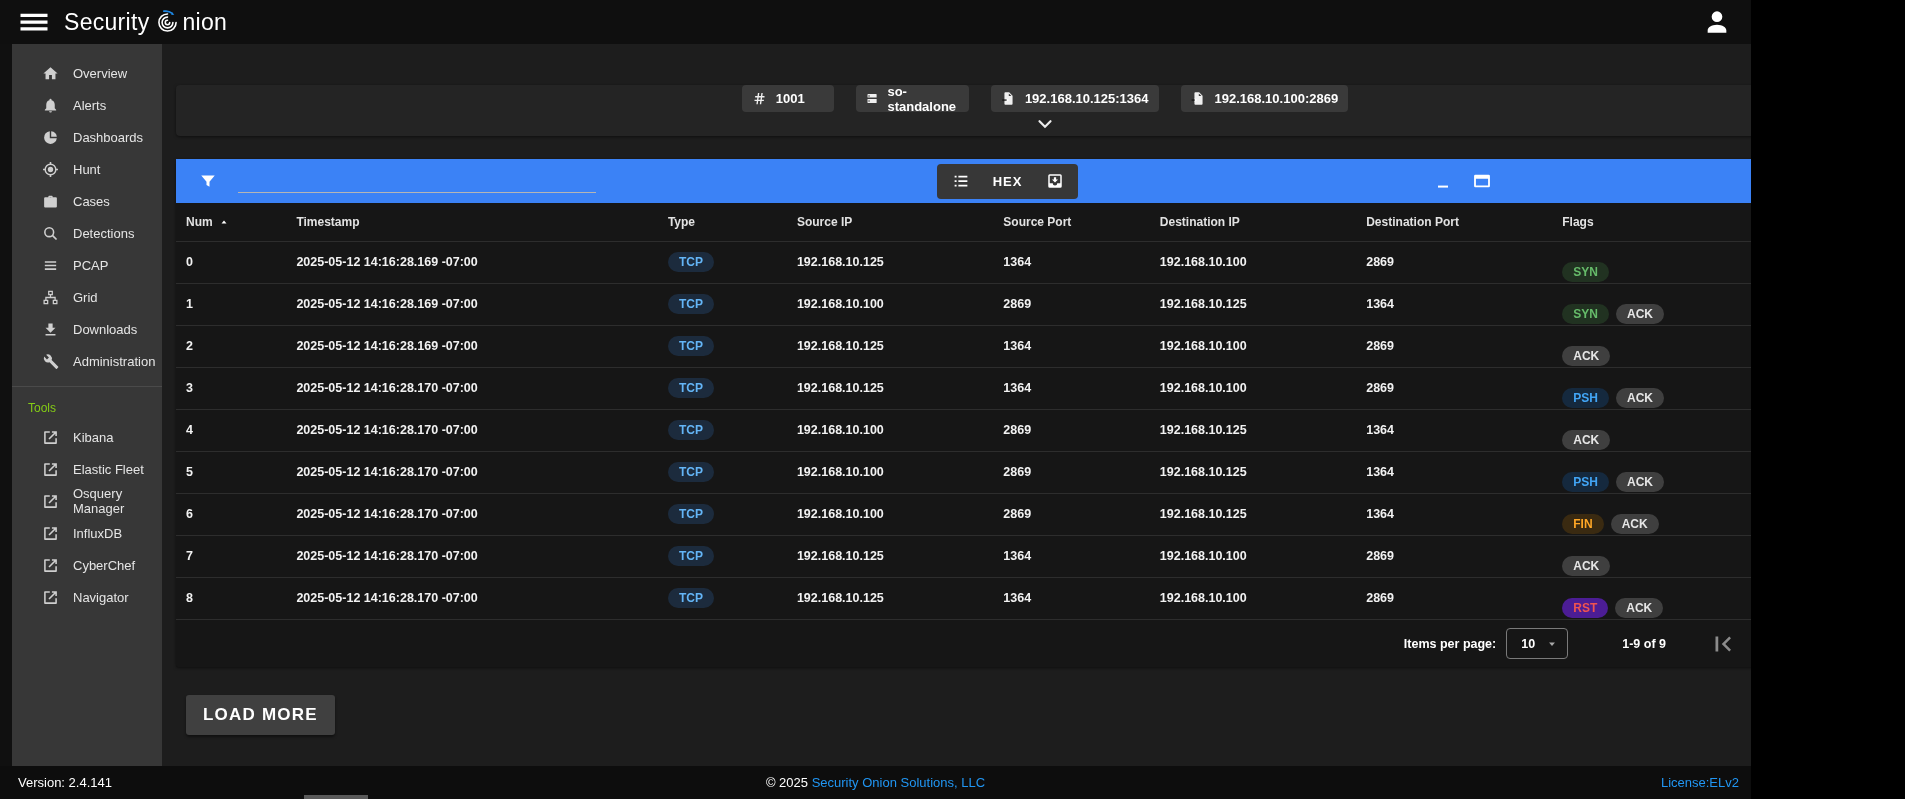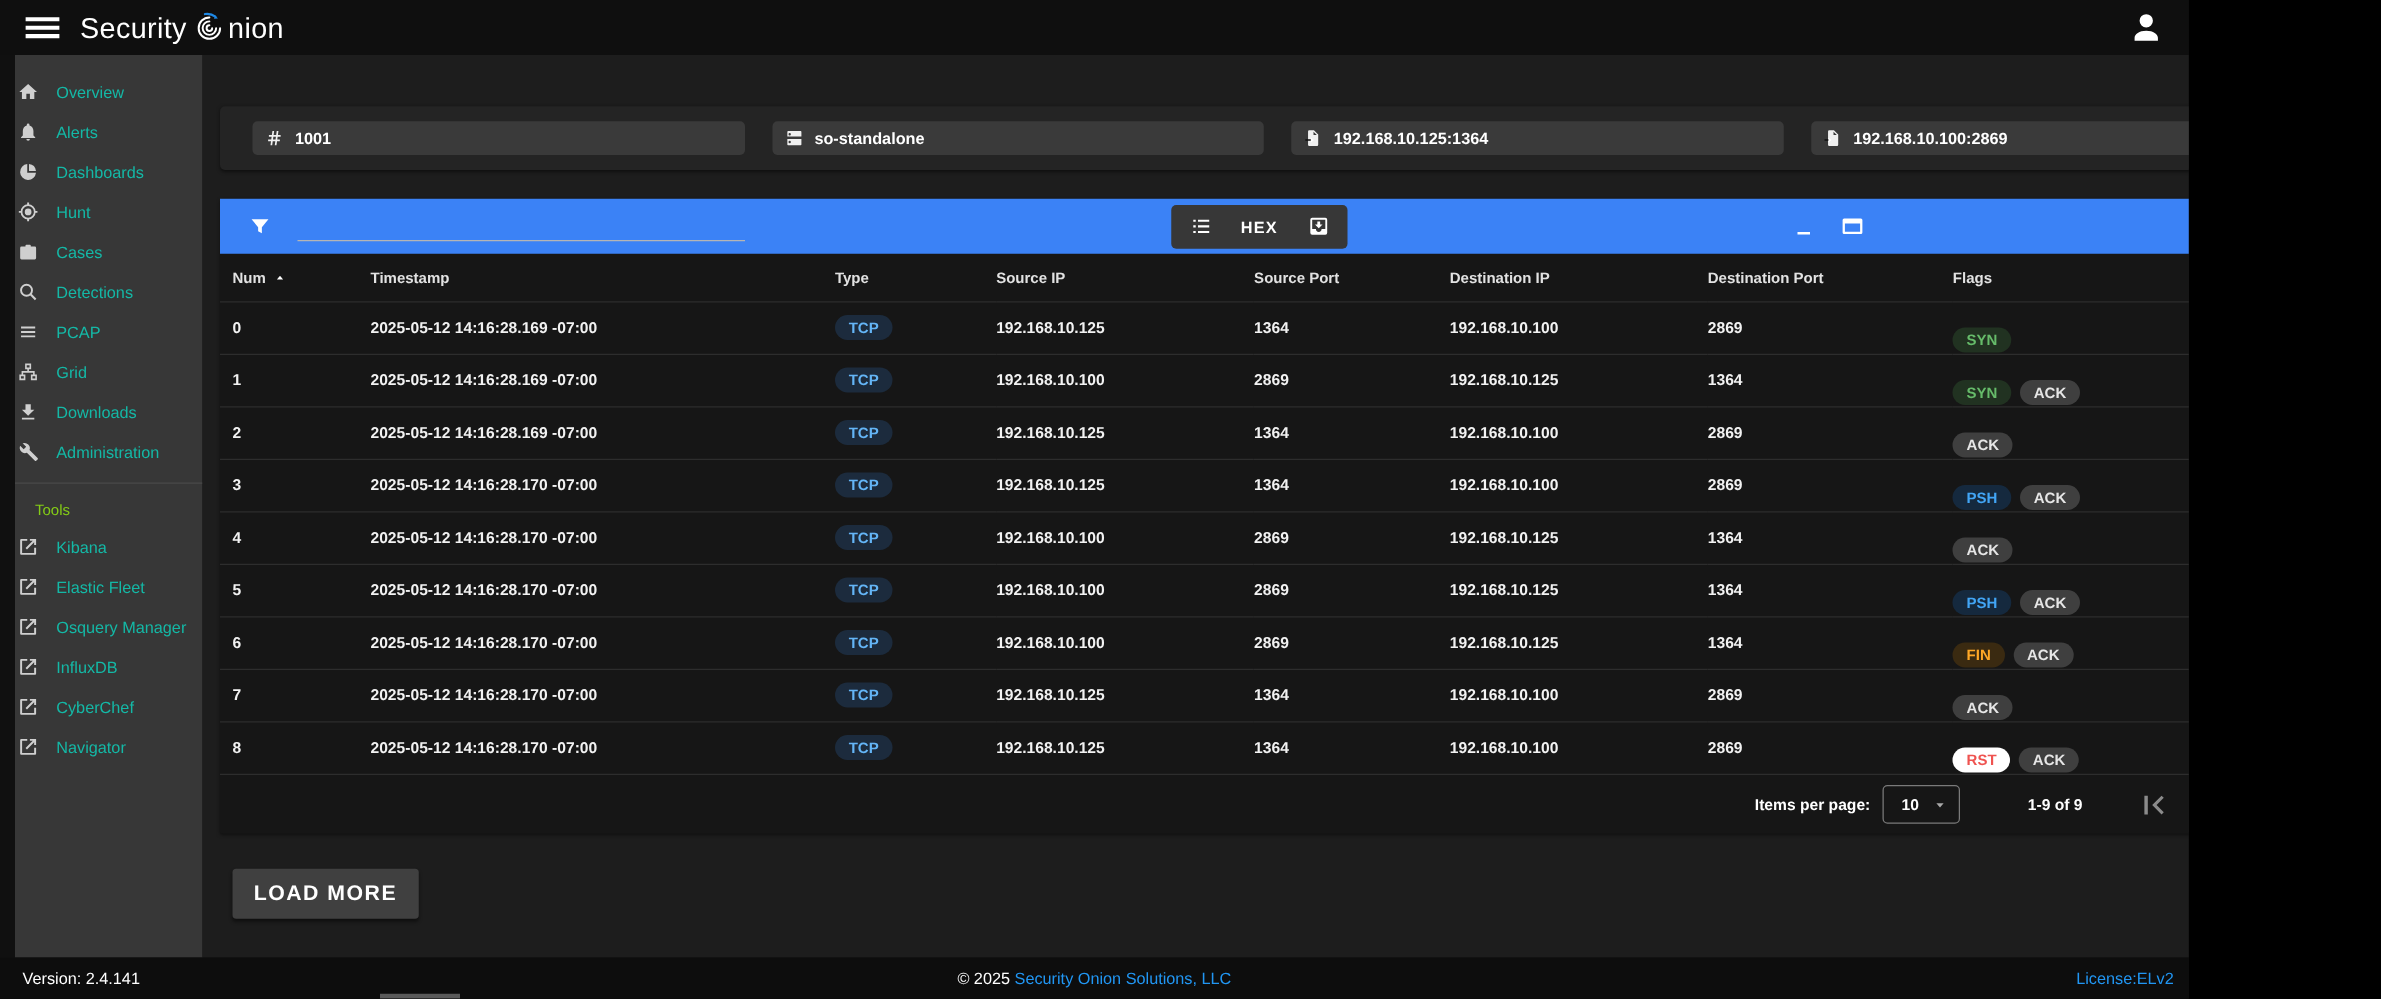--- a/index.html
+++ b/index.html
@@ -13,32 +13,32 @@
   .hamburger { margin-left:16px; width:36px; height:36px; display:flex; align-items:center; justify-content:center;
                color:#fff; cursor:pointer; }
   .brand { display:flex; align-items:center; margin-left:12px; color:#fff; font-size:23px; letter-spacing:.3px; }
   .brand .logo-swirl { width:27px; height:27px; margin:0 1px 0 5px; }
   .appbar-spacer { flex:1; }
   .account { margin-right:18px; width:32px; height:32px; display:flex; align-items:center; justify-content:center; color:#fff; cursor:pointer; }
 
   
   .left-gutter { position:absolute; top:44px; left:0; width:12px; height:722px; background:#101010; }
   .sidebar { position:absolute; top:44px; left:12px; width:150px; height:722px; background:#373737; padding-top:13px; }
-  .side-item { height:32px; display:flex; align-items:center; padding-left:2px; color:#14b8a6; font-size:13px; cursor:pointer; }
+  .side-item { height:32px; display:flex; align-items:center; padding-left:30px; color:#e5e5e5; font-size:13px; cursor:pointer; }
   .side-item .sicon { width:17px; height:17px; margin-right:14px; color:#cfcfcf; flex:0 0 auto; display:flex; }
   .side-divider { height:1px; background:#4a4a4a; margin:9px 0 8px 0; }
   .tools-header { height:26px; display:flex; align-items:center; padding-left:16px; color:#84cc16; font-size:12px; }
   svg { display:block; }
 
   
   .main { position:absolute; top:44px; left:162px; width:1743px; height:722px; background:#1d1d1d; }
 
   
   .filter-card { position:absolute; top:41px; left:14px; width:1720px; height:51px; background:#242424;
-                 border-radius:4px; box-shadow:0 1px 3px rgba(0,0,0,.5); display:flex; align-items:center; padding:0 8px 0 26px; }
+                 border-radius:4px; box-shadow:0 1px 3px rgba(0,0,0,.5); display:flex; align-items:center; padding:0 8px 0 26px;flex-direction:column; }
   .filter-fields { display:flex; flex:1; gap:22px; }
   .filter-field { flex:1; height:27px; background:#3a3a3a; border-radius:4px; display:flex; align-items:center;
                   padding:0 10px; color:#fff; font-size:13px; font-weight:600; cursor:text; }
   .filter-field .ficon { width:15px; height:15px; margin-right:9px; color:#f0f0f0; display:flex; align-items:center; justify-content:center; font-weight:700; }
   .collapse-btn { width:46px; height:30px; display:flex; align-items:center; justify-content:center; color:#ededed; cursor:pointer; }
 
   
   .packet-card { position:absolute; top:115px; left:14px; width:1720px; background:#161616;
                  border-radius:2px; box-shadow:0 1px 3px rgba(0,0,0,.5); }
   .toolbar { height:44px; background:#3b82f6; display:flex; align-items:center; padding:2px 23px; }
@@ -506,21 +506,21 @@
               <td>60</td>
             </tr>
             <tr>
               <td>8</td>
               <td>2025-05-12 14:16:28.170 -07:00</td>
               <td><span class="chip" style="color: rgb(100, 181, 246); background: rgb(28, 43, 61);">TCP</span></td>
               <td>192.168.10.125</td>
               <td>1364</td>
               <td>192.168.10.100</td>
               <td>2869</td>
-              <td><span class="chip flag-chip" style="color: rgb(239, 83, 80); background: #ffffff;">RST</span><span class="chip flag-chip" style="color: rgb(230, 230, 230); background: rgb(63, 63, 63);">ACK</span></td>
+              <td><span class="chip flag-chip" style="color: rgb(239, 83, 80); background: #4c1d95;">RST</span><span class="chip flag-chip" style="color: rgb(230, 230, 230); background: rgb(63, 63, 63);">ACK</span></td>
               <td>60</td>
             </tr>
           </tbody>
       </table>
 
       <div class="pagination">
         <span>Items per page:</span>
         <div class="ipp-select">
           <span>10</span>
           <span class="caret">

